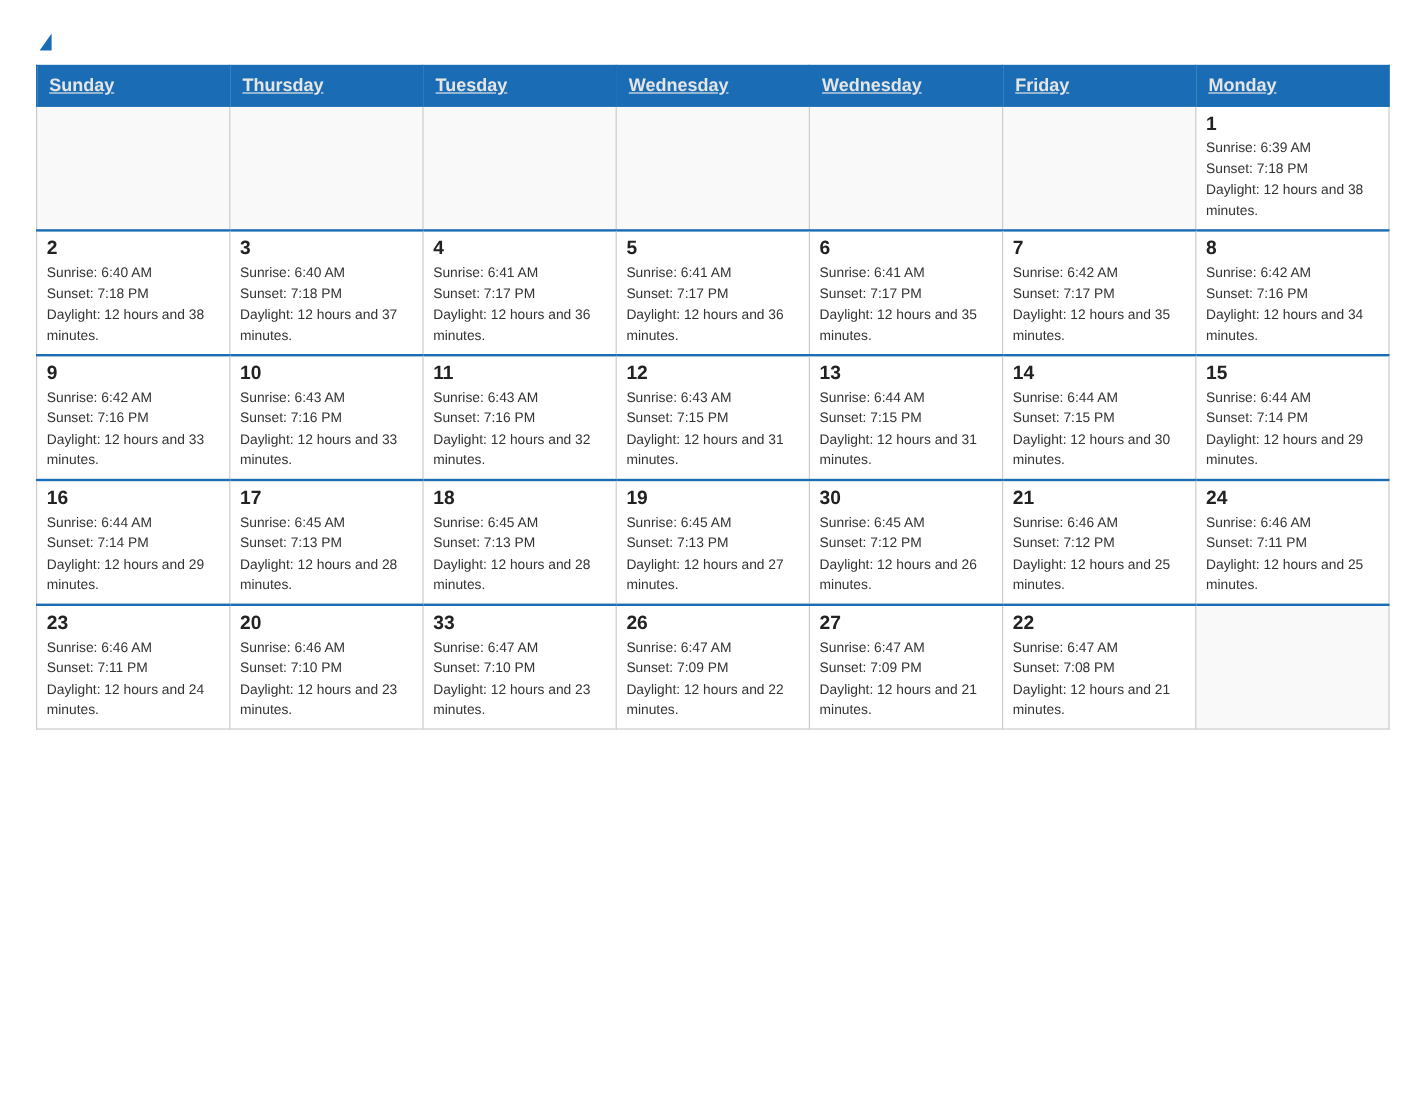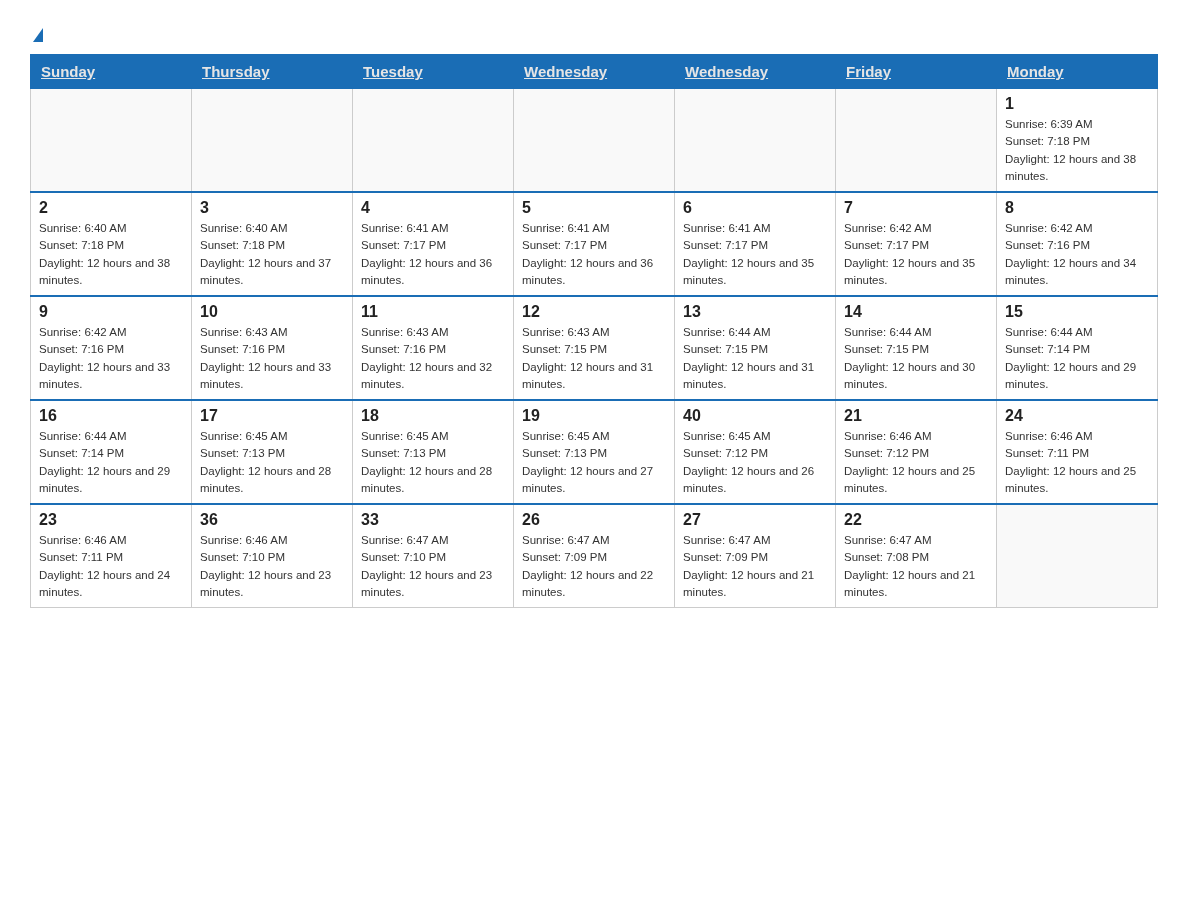--- a/index.html
+++ b/index.html
@@ -214,39 +214,39 @@
         </td>
         <td>
           <span class="day-number">18</span>
           <div class="day-info">Sunrise: 6:45 AM<br>Sunset: 7:13 PM<br>Daylight: 12 hours and 28 minutes.</div>
         </td>
         <td>
           <span class="day-number">19</span>
           <div class="day-info">Sunrise: 6:45 AM<br>Sunset: 7:13 PM<br>Daylight: 12 hours and 27 minutes.</div>
         </td>
         <td>
-          <span class="day-number">40</span>
+          <span class="day-number">30</span>
           <div class="day-info">Sunrise: 6:45 AM<br>Sunset: 7:12 PM<br>Daylight: 12 hours and 26 minutes.</div>
         </td>
         <td>
           <span class="day-number">21</span>
           <div class="day-info">Sunrise: 6:46 AM<br>Sunset: 7:12 PM<br>Daylight: 12 hours and 25 minutes.</div>
         </td>
         <td>
           <span class="day-number">24</span>
           <div class="day-info">Sunrise: 6:46 AM<br>Sunset: 7:11 PM<br>Daylight: 12 hours and 25 minutes.</div>
         </td>
       </tr>
       <tr class="row-sep">
         <td>
           <span class="day-number">23</span>
           <div class="day-info">Sunrise: 6:46 AM<br>Sunset: 7:11 PM<br>Daylight: 12 hours and 24 minutes.</div>
         </td>
         <td>
-          <span class="day-number">36</span>
+          <span class="day-number">20</span>
           <div class="day-info">Sunrise: 6:46 AM<br>Sunset: 7:10 PM<br>Daylight: 12 hours and 23 minutes.</div>
         </td>
         <td>
           <span class="day-number">33</span>
           <div class="day-info">Sunrise: 6:47 AM<br>Sunset: 7:10 PM<br>Daylight: 12 hours and 23 minutes.</div>
         </td>
         <td>
           <span class="day-number">26</span>
           <div class="day-info">Sunrise: 6:47 AM<br>Sunset: 7:09 PM<br>Daylight: 12 hours and 22 minutes.</div>
         </td>

